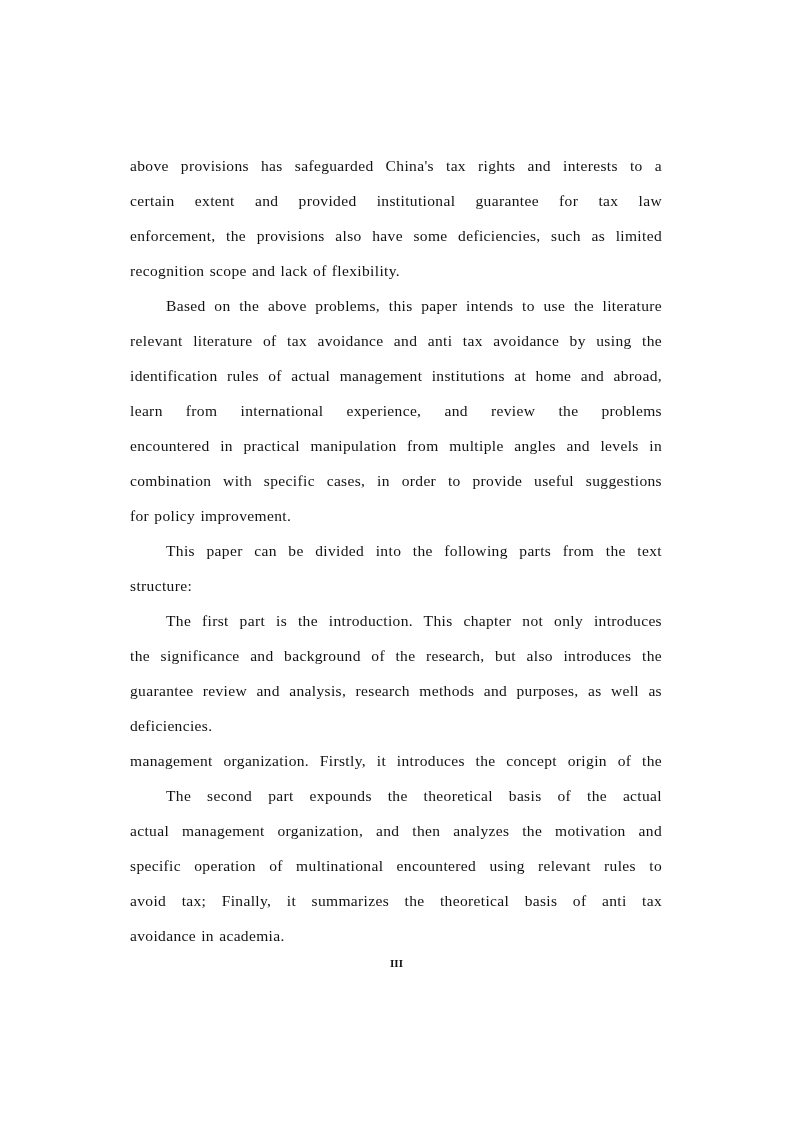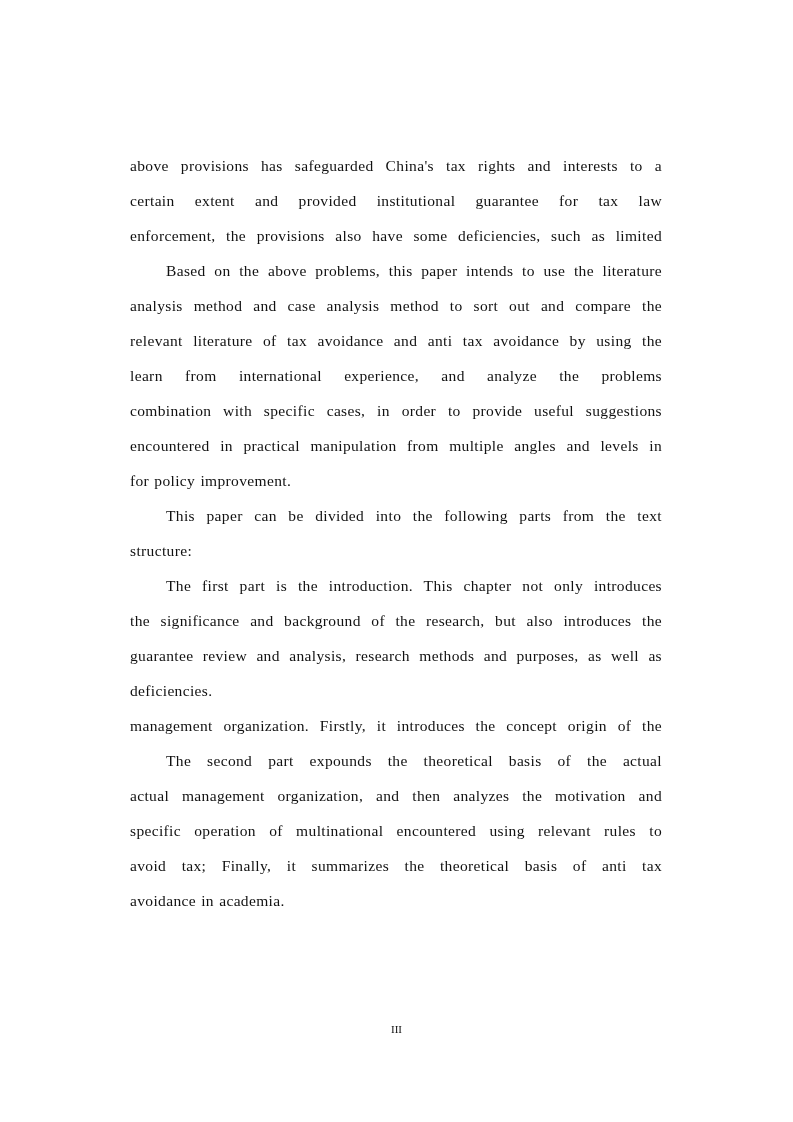--- a/index.html
+++ b/index.html
@@ -39,47 +39,49 @@
     word-spacing: 1px;
   }
   .line.last {
     text-align-last: left;
   }
   .line.indent {
     padding-left: 36px;
   }
   .page-number {
     position: absolute;
-    top: 1023px;
+    top: 957px;
     left: 0;
     width: 793px;
     text-align: center;
     font-size: 11px;
     letter-spacing: 0px;
+    font-weight: bold;
   }
 </style>
 </head>
 <body>
 
 <div class="page">
   <div class="body-text">
 
     <div>
       <div class="line">above provisions has safeguarded China's tax rights and interests to a</div>
       <div class="line">certain extent and provided institutional guarantee for tax law</div>
       <div class="line">enforcement, the provisions also have some deficiencies, such as limited</div>
+      <div class="line last">recognition scope and lack of flexibility.</div>
     </div>
 
     <div>
       <div class="line indent">Based on the above problems, this paper intends to use the literature</div>
-      <div class="line">analysis method and case analysis method to sort out and compare the</div>
       <div class="line">relevant literature of tax avoidance and anti tax avoidance by using the</div>
-      <div class="line">learn from international experience, and analyze the problems</div>
+      <div class="line">identification rules of actual management institutions at home and abroad,</div>
+      <div class="line">learn from international experience, and review the problems</div>
+      <div class="line">encountered in practical manipulation from multiple angles and levels in</div>
       <div class="line">combination with specific cases, in order to provide useful suggestions</div>
-      <div class="line">encountered in practical manipulation from multiple angles and levels in</div>
       <div class="line last">for policy improvement.</div>
     </div>
 
     <div>
       <div class="line indent">This paper can be divided into the following parts from the text</div>
       <div class="line last">structure:</div>
     </div>
 
     <div>
       <div class="line indent">The first part is the introduction. This chapter not only introduces</div>

